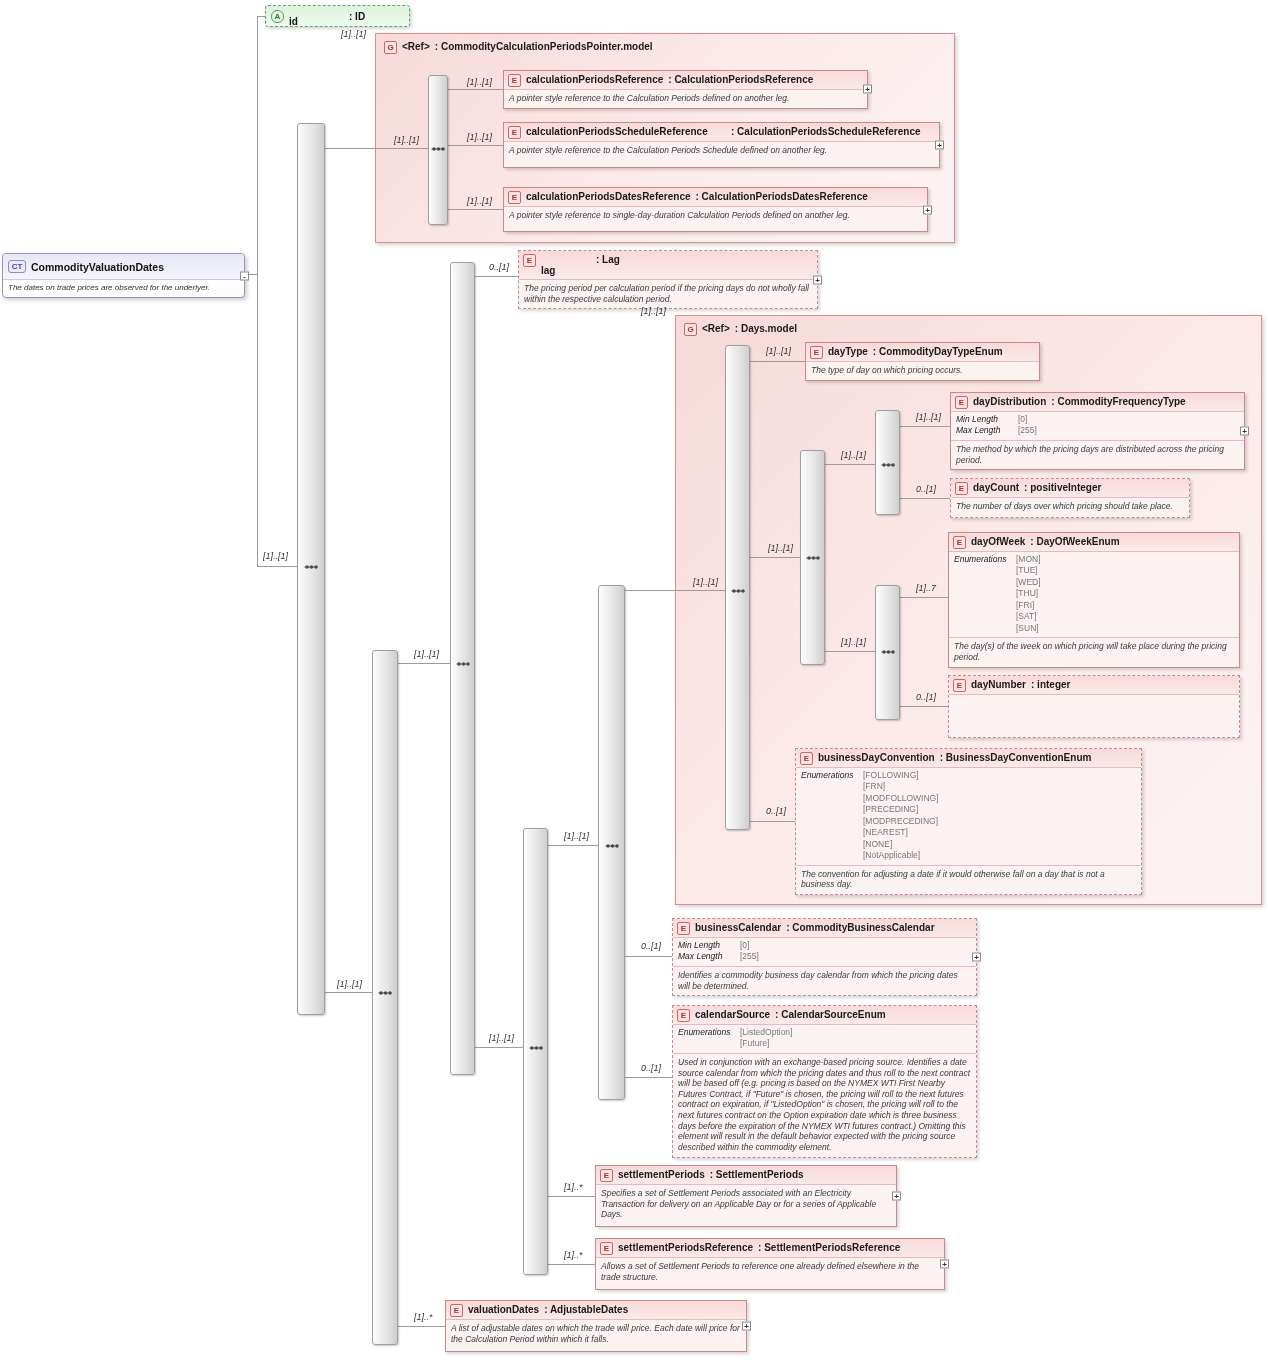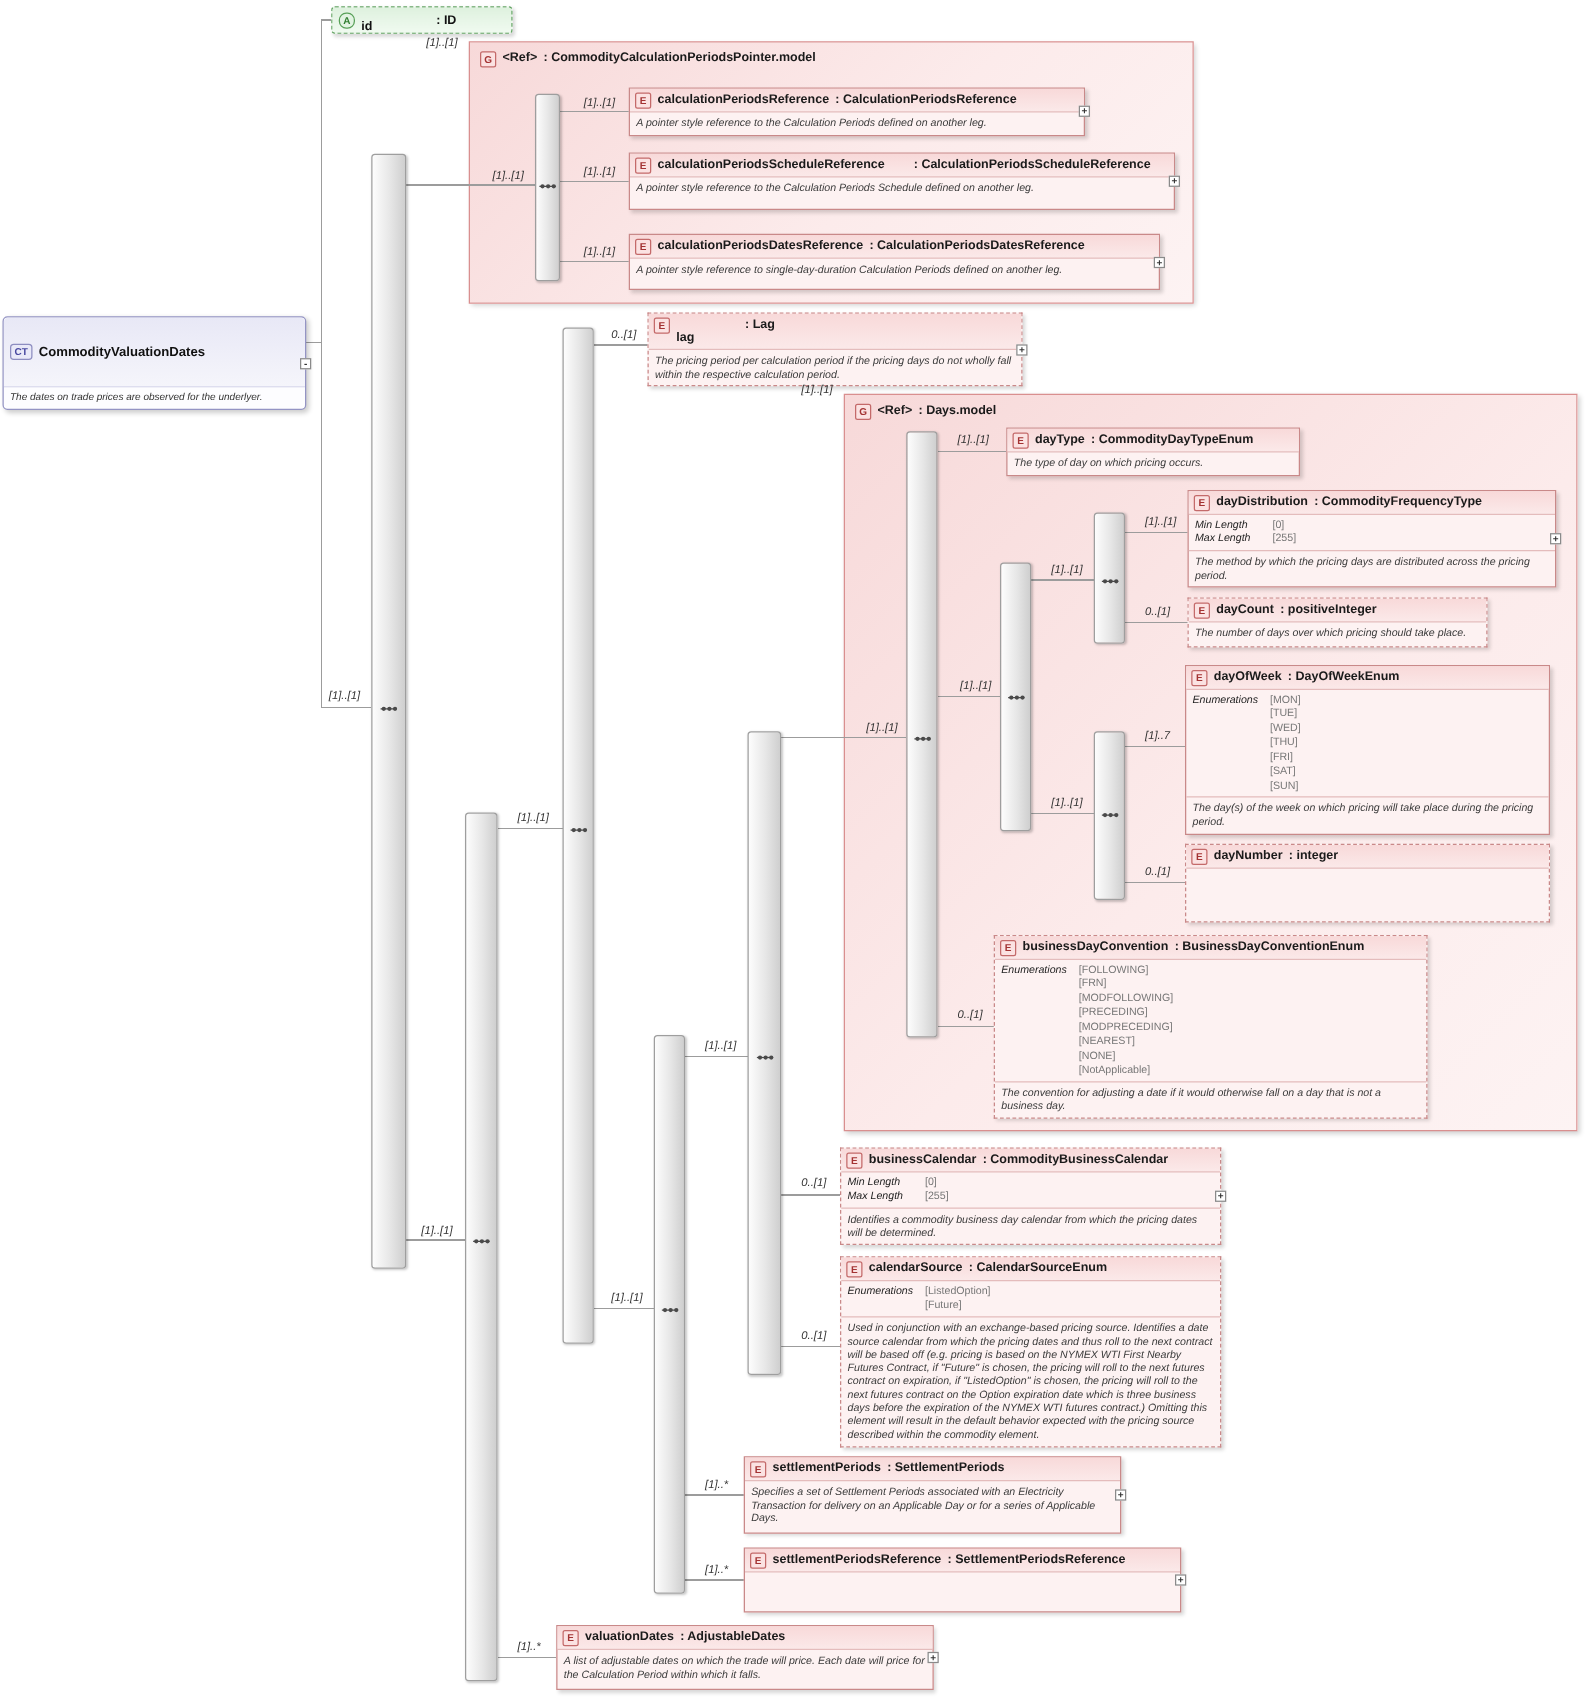--- a/index.html
+++ b/index.html
@@ -46,21 +46,21 @@
   .badge.ct { border:1px solid #8d8dc0; color:#4848a0; background:#e9e9f8; border-radius:3px; width:18px; }
 
   
   .expander { position:absolute; right:-5px; top:50%; transform:translateY(-50%); width:9px; height:9px;
               border:1px solid #8a8a8a; background:#fff; font-size:8px; line-height:7px; text-align:center;
               color:#333; font-weight:bold; }
 
   
   .ct-box { position:absolute; border:1px solid #9494c4; border-radius:4px; background:#fdfdff;
             box-shadow:2px 2px 4px rgba(0,0,0,.2); }
-  .ct-head { display:flex; align-items:center; padding:21px 5px; border-radius:4px 4px 0 0;
+  .ct-head { display:flex; align-items:center; padding:6px 5px; border-radius:4px 4px 0 0;
              background:linear-gradient(180deg,#e8e8f6,#f5f5fb); border-bottom:1px solid #c9c9e2;
              font-weight:bold; font-size:10.5px; color:#111; }
   .ct-doc { padding:3px 5px 4px; font-size:8px; font-style:italic; color:#333; line-height:1.25; }
 
   
   .attr-box { position:absolute; display:flex; align-items:center; padding:3px 5px;
               border:1px dashed #63a363; border-radius:3px;
               background:linear-gradient(180deg,#def1de,#f0faf0);
               box-shadow:2px 2px 3px rgba(0,0,0,.15); font-weight:bold; font-size:10px; color:#111; }
 
@@ -358,20 +358,21 @@
     <div class="edoc">Specifies a set of Settlement Periods associated with an Electricity Transaction for delivery on an Applicable Day or for a series of Applicable Days.</div>
     <span class="expander">+</span>
   </div>
 
   <div class="ebox" style="left:595px;top:1238px;width:350px;min-height:52px">
     <div class="ehead">
       <span class="badge e">E</span>
       <span class="ename">settlementPeriodsReference</span>
       <span class="etype">: SettlementPeriodsReference</span>
     </div>
+    <div class="edoc">Allows a set of Settlement Periods to reference one already defined elsewhere in the trade structure.</div>
     <span class="expander">+</span>
   </div>
 
   <div class="ebox" style="left:445px;top:1300px;width:302px;min-height:52px">
     <div class="ehead">
       <span class="badge e">E</span>
       <span class="ename">valuationDates</span>
       <span class="etype">: AdjustableDates</span>
     </div>
     <div class="edoc">A list of adjustable dates on which the trade will price. Each date will price for the Calculation Period within which it falls.</div>

